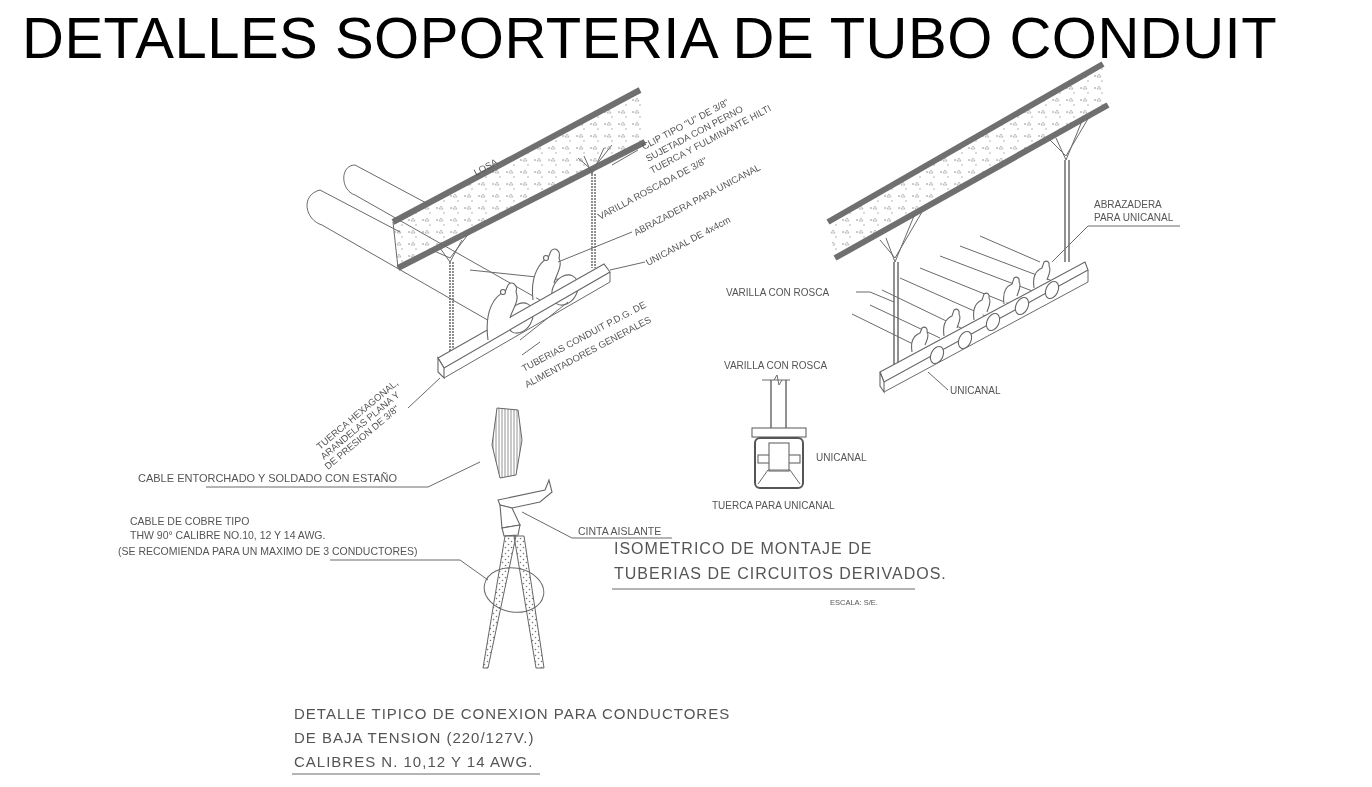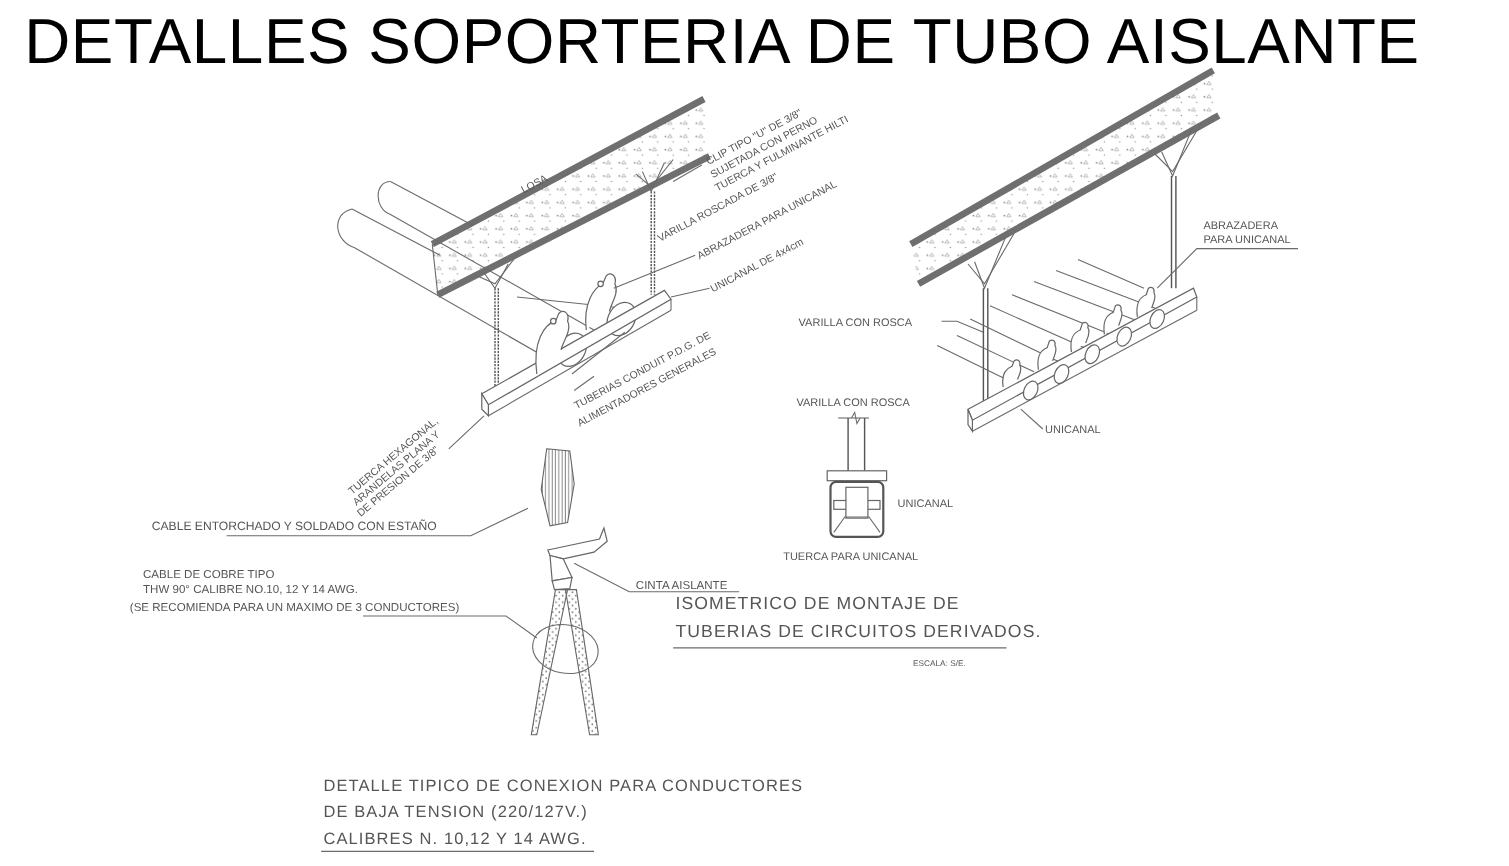--- a/index.html
+++ b/index.html
@@ -8,21 +8,21 @@
   svg.drawing { position:absolute; left:0; top:0; }
   .cad { font-family:"Liberation Sans", sans-serif; fill:#555; }
   .ln { stroke:#6a6a6a; stroke-width:1; fill:none; }
   .ln2 { stroke:#555; stroke-width:1.3; fill:none; }
   .slab-edge { stroke:#6f6f6f; stroke-width:6; fill:none; stroke-linecap:butt; }
   .wh { fill:#fff; stroke:#666; stroke-width:1.1; }
 </style>
 </head>
 <body>
 
-<div class="title">DETALLES SOPORTERIA DE TUBO AISLANTE</div>
+<div class="title">DETALLES SOPORTERIA DE TUBO CONDUIT</div>
 
 <svg class="drawing" width="1372" height="787" viewBox="0 0 1372 787" xmlns="http://www.w3.org/2000/svg">
   <defs>
     <pattern id="dots" width="14" height="12" patternUnits="userSpaceOnUse">
       <circle cx="3" cy="4" r="0.8" fill="#888"></circle>
       <circle cx="10" cy="9" r="0.7" fill="#999"></circle>
       <path d="M7 2 l2 3 h-4z" fill="none" stroke="#999" stroke-width="0.6"></path>
     </pattern>
     <pattern id="xhatch" width="6" height="6" patternUnits="userSpaceOnUse">
       <circle cx="1.5" cy="1.5" r="0.8" fill="#777"></circle>

